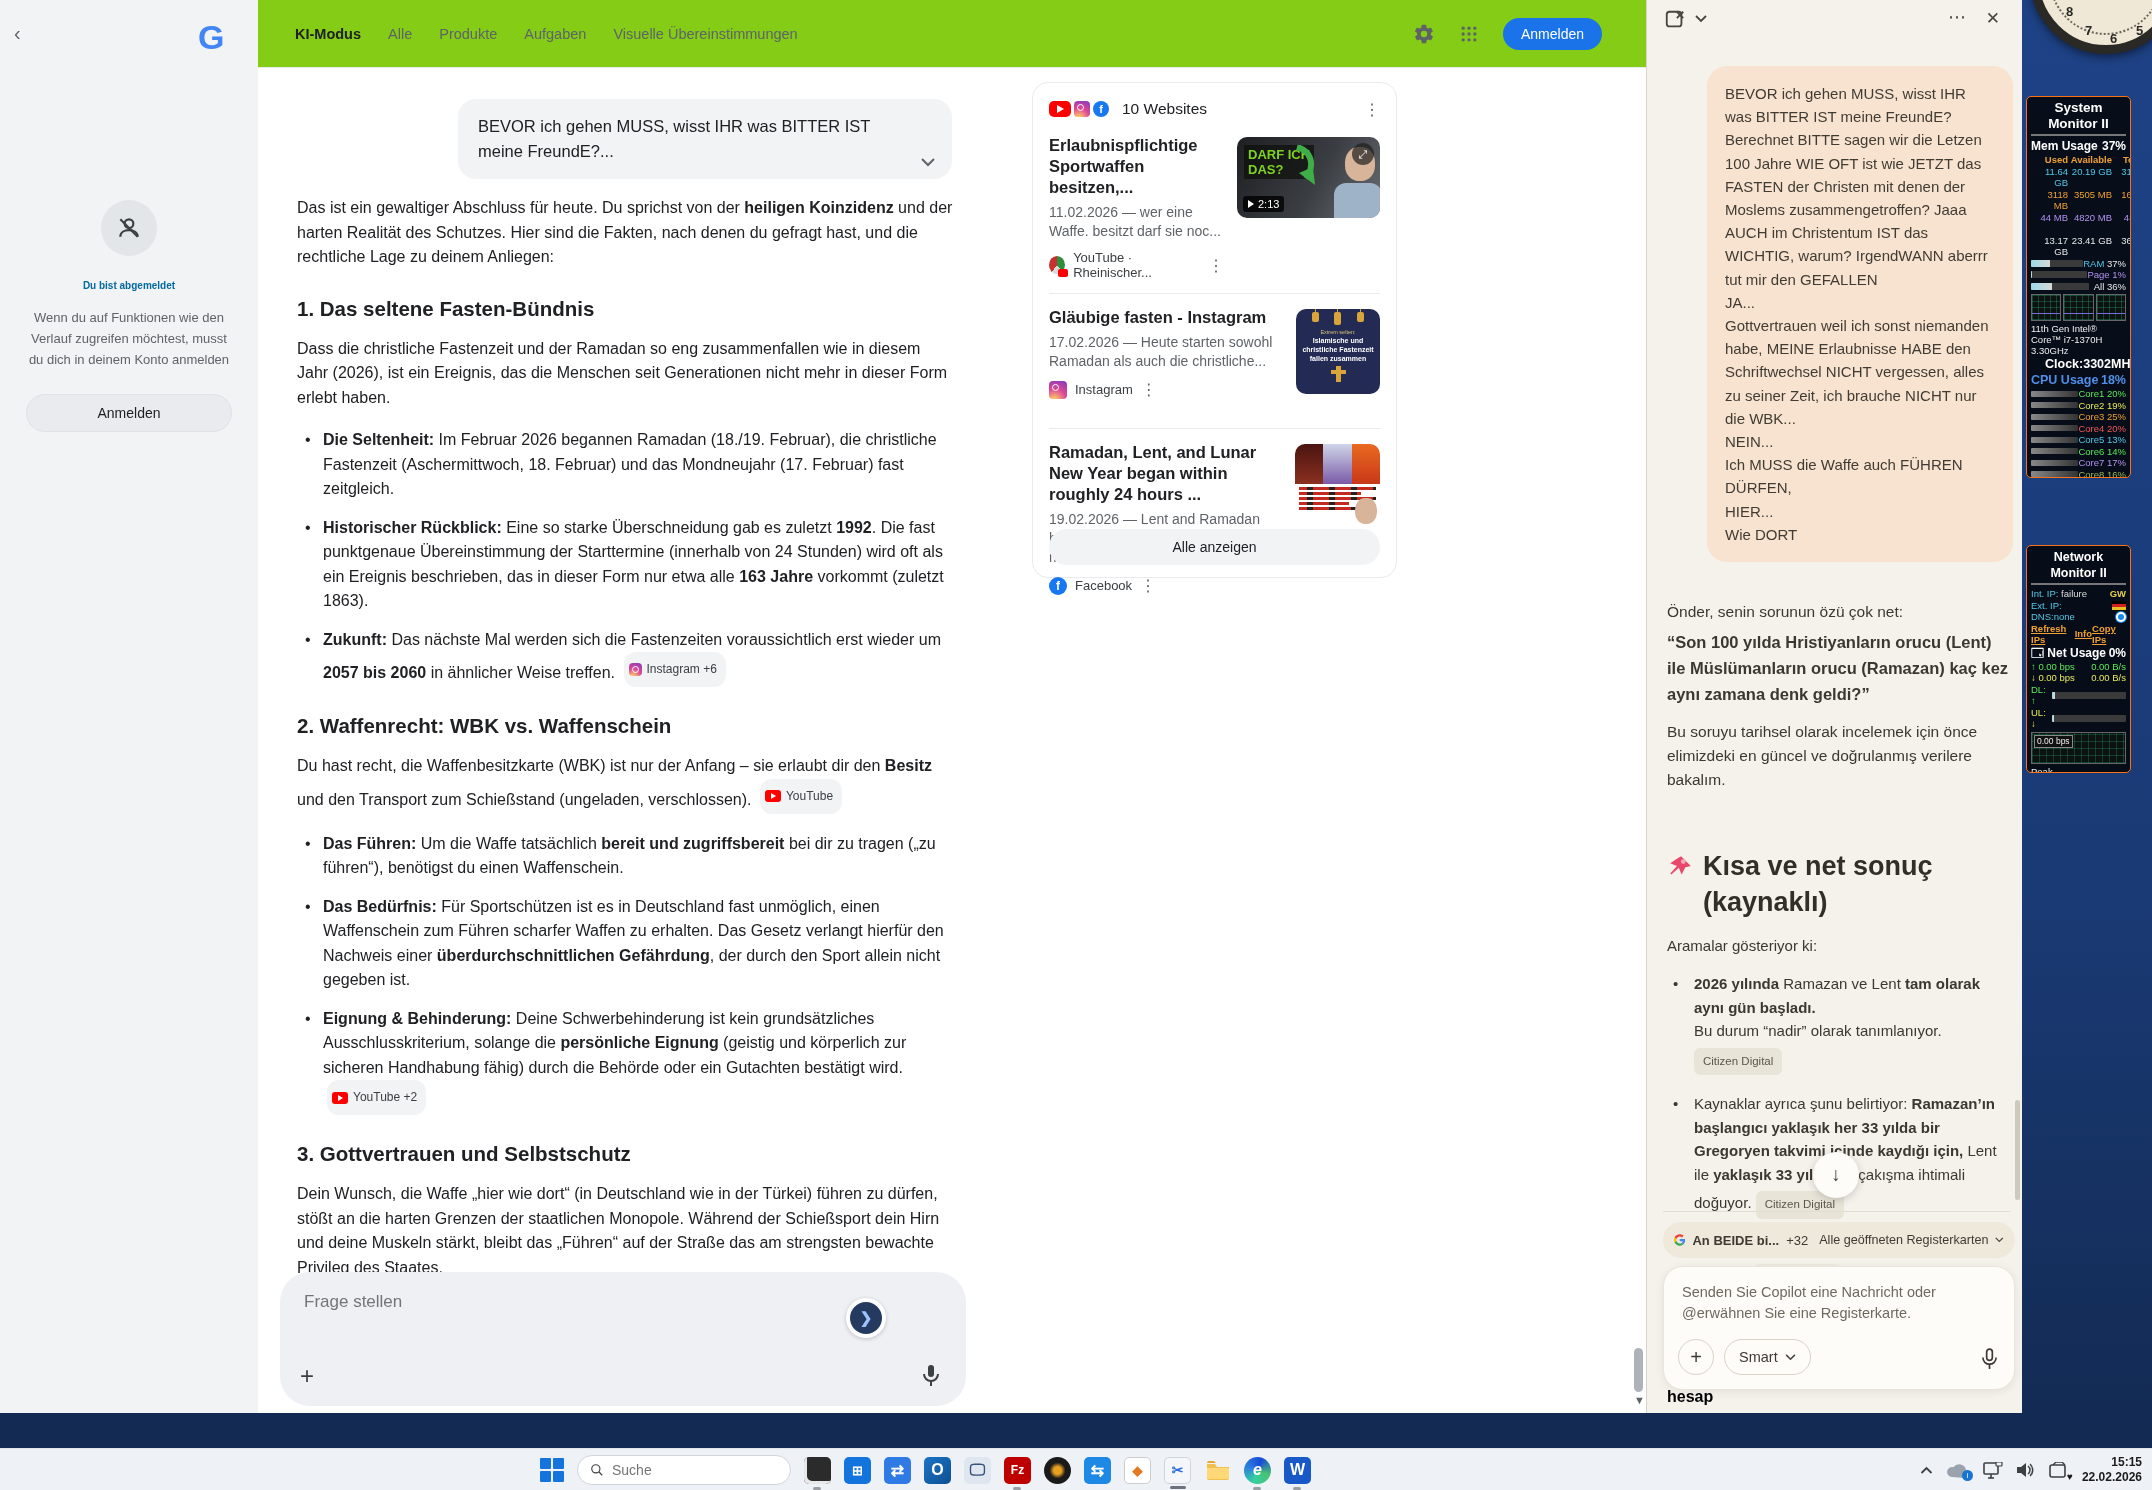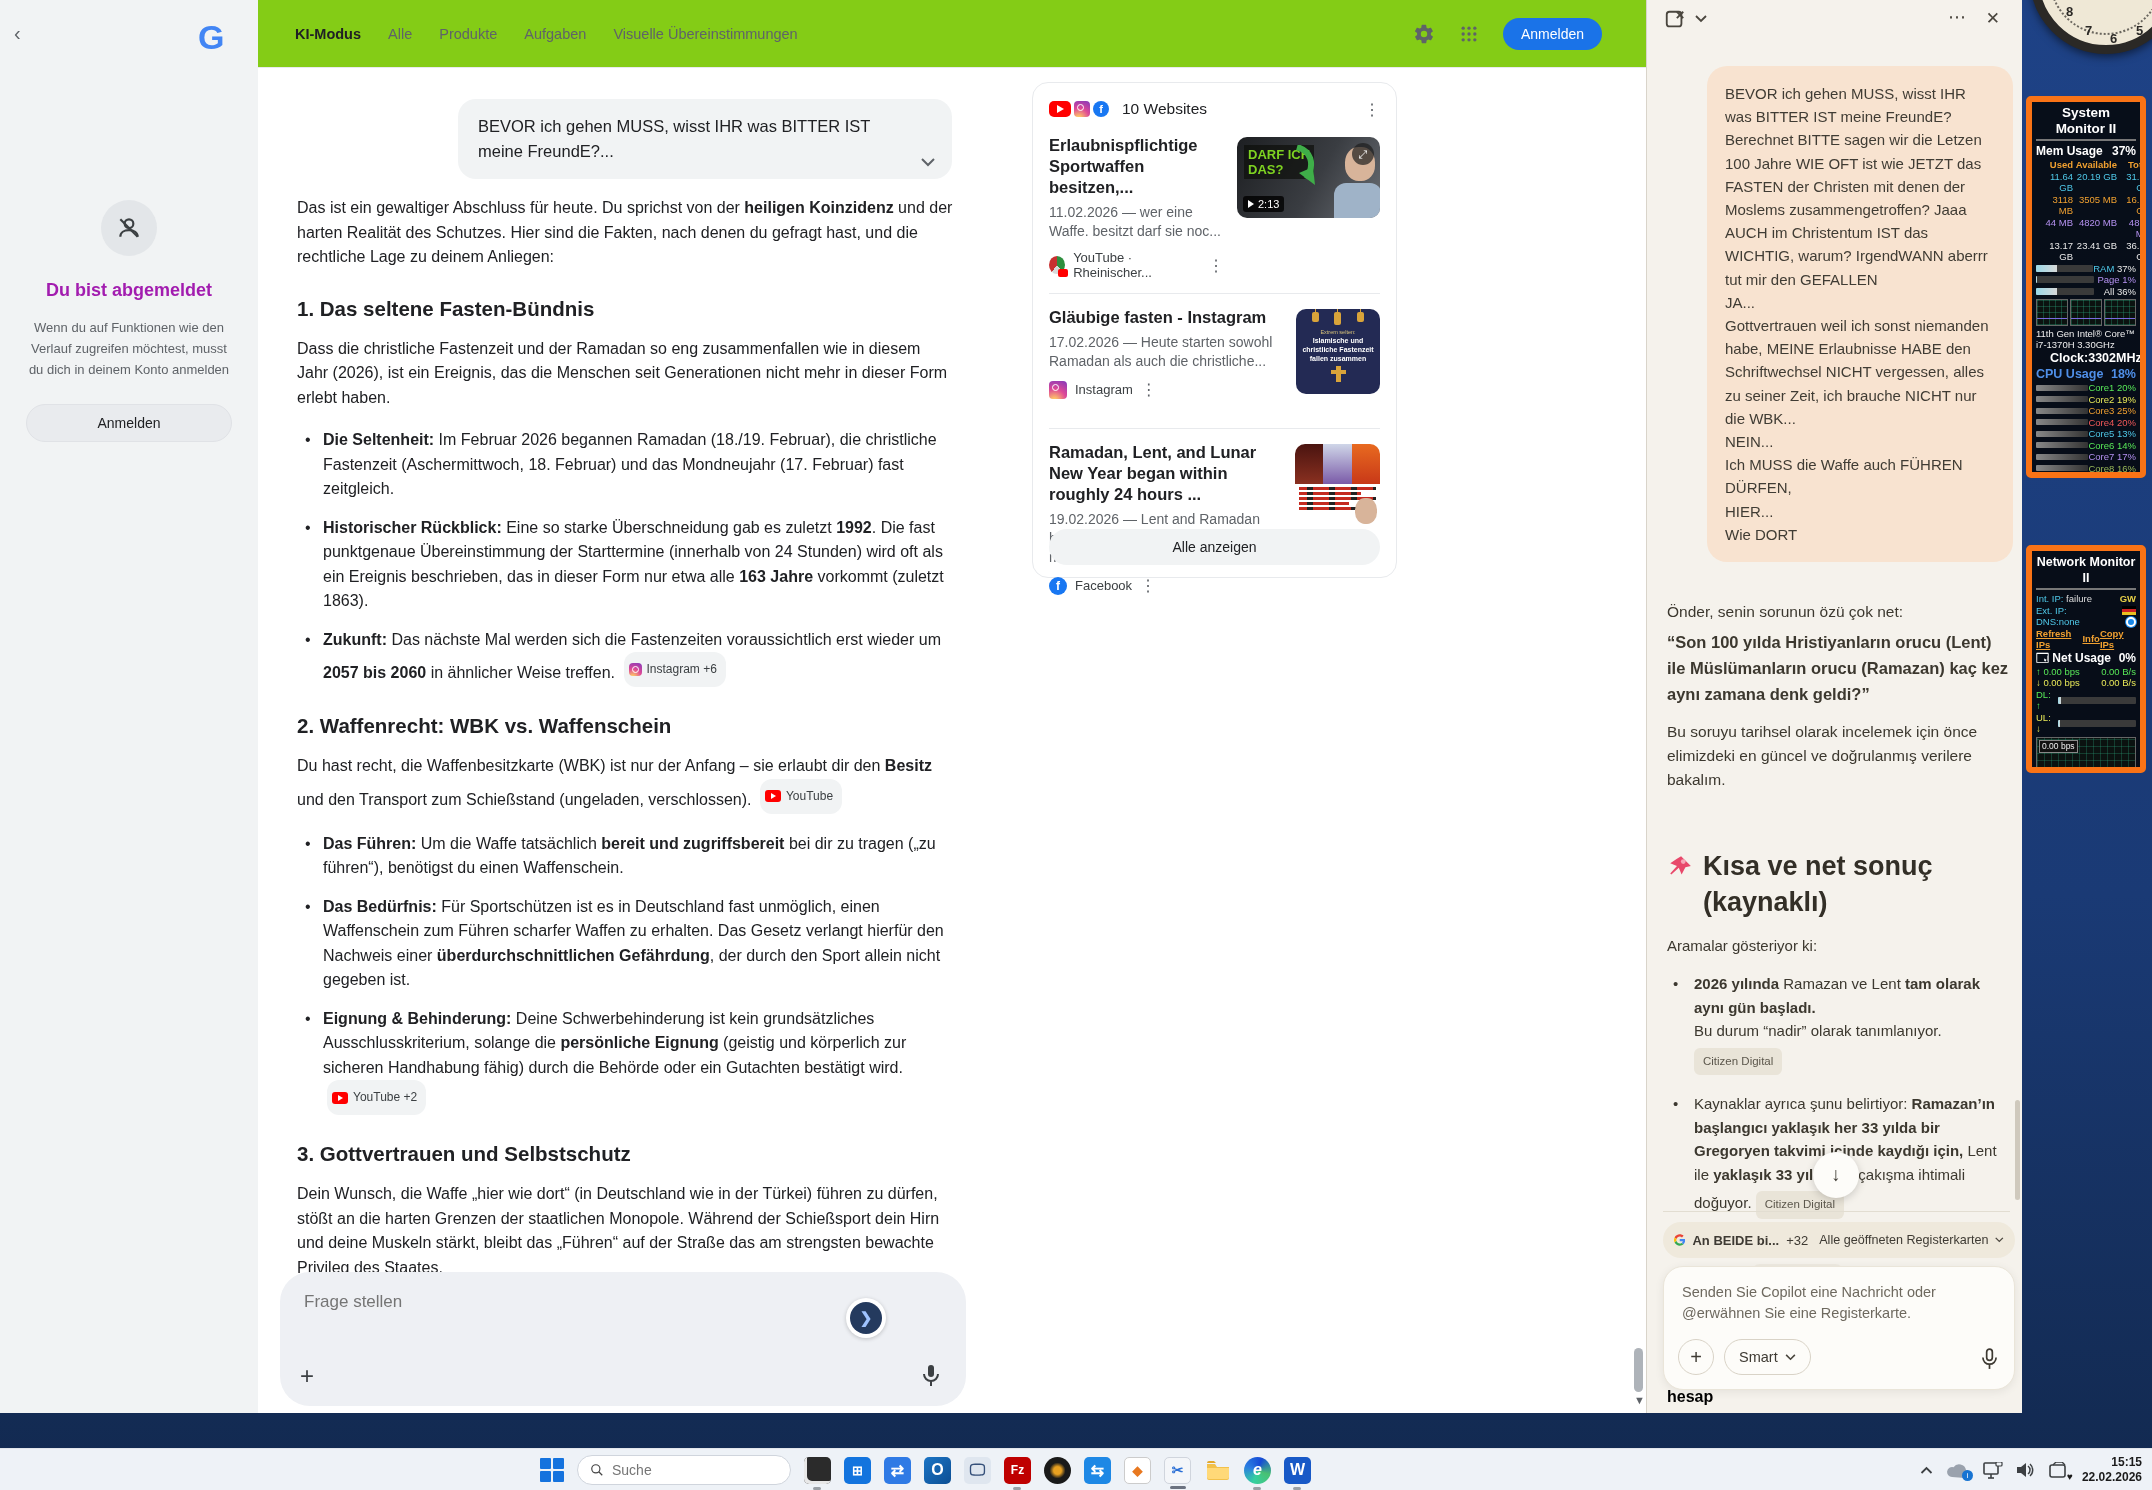--- a/index.html
+++ b/index.html
@@ -8,21 +8,21 @@
 
   
   .browser { position:absolute; left:0; top:0; width:1646px; height:1413px; background:#fff; overflow:hidden; }
 
   
   .g-sidebar { position:absolute; left:0; top:0; width:258px; height:100%; background:#f1f3f4; }
   .back-btn { position:absolute; left:14px; top:22px; font-size:20px; color:#5f6368; cursor:pointer; }
   .g-logo-big { position:absolute; left:198px; top:18px; font-size:34px; font-weight:bold; color:#4285f4; letter-spacing:-1px; }
   .signedout { position:absolute; left:0; top:200px; width:258px; text-align:center; }
   .so-icon { width:56px; height:56px; border-radius:50%; background:#e3e6e9; margin:0 auto 24px auto; display:flex; align-items:center; justify-content:center; }
-  .so-title { font-size:18px; font-weight:bold; color:#a21caf; margin-bottom:16px; }
+  .so-title { font-size:10px; font-weight:bold; color:#0369a1; margin-bottom:16px; }
   .so-body { font-size:13px; line-height:21px; color:#5f6368; width:208px; margin:0 auto 24px auto; }
   .so-btn { width:206px; height:38px; margin:0 auto; border-radius:19px; background:#e9ebee; border:1px solid #e0e2e6; font-size:14px; color:#202124; display:flex; align-items:center; justify-content:center; cursor:pointer; }
 
   
   .topnav { position:absolute; left:258px; top:0; right:0; height:68px; border-bottom:1px solid #e8eaed; background:#84cc16; }
   .tabs { position:absolute; left:37px; top:0; height:68px; display:flex; align-items:center; gap:27px; }
   .tab { font-size:14.5px; color:#5f6368; white-space:nowrap; cursor:pointer; }
   .tab.active { color:#202124; font-weight:bold; }
   .nav-right { position:absolute; right:44px; top:0; height:68px; display:flex; align-items:center; gap:24px; }
   .signin-btn { height:32px; padding:0 18px; border-radius:17px; background:#1a73e8; color:#fff; font-size:14px; display:flex; align-items:center; cursor:pointer; }
@@ -123,21 +123,21 @@
   .cp-smart { position:absolute; left:60px; bottom:14px; height:36px; border:1px solid #d9d3c7; border-radius:18px; display:flex; align-items:center; gap:7px; padding:0 14px; font-size:14.5px; color:#3e3a33; cursor:pointer; }
   .cp-mic { position:absolute; right:16px; bottom:18px; cursor:pointer; }
   .hesap { position:absolute; left:20px; top:1388px; font-size:16px; font-weight:bold; color:#000000; }
   .cp-scroll { position:absolute; right:2px; top:1100px; width:5px; height:100px; background:#cfc9bd; border-radius:3px; }
 
   
   .clock-face { position:absolute; left:2030px; top:-98px; width:152px; height:152px; border-radius:50%; background:#efe8d6; border:9px solid #2b2926; box-shadow:0 3px 8px rgba(0,0,0,.5); }
   .clock-dots { position:absolute; left:10px; top:10px; width:114px; height:114px; border-radius:50%; border:2px dotted #6a665e; }
   .clock-num { position:absolute; font-size:13px; font-weight:bold; color:#2b2926; }
 
-  .widget { position:absolute; left:2026px; width:120px; background:rgba(4,7,10,.88); border:6px solid #f97316; border-radius:5px; color:#ddd; font-size:9.5px; line-height:11px; padding:3px 4px; overflow:hidden; }
+  .widget { position:absolute; left:2026px; width:105px; background:rgba(4,7,10,.88); border:1px solid #f97316; border-radius:5px; color:#ddd; font-size:9.5px; line-height:11px; padding:3px 4px; overflow:hidden; }
   .w-title { font-size:13.5px; font-weight:bold; color:#fff; text-align:center; line-height:16px; border-bottom:2px solid #777; padding-bottom:2px; margin-bottom:3px; }
   .w-row { display:flex; justify-content:space-between; align-items:center; line-height:11.5px; }
   .w-grid { display:grid; grid-template-columns:37px 44px 33px; text-align:right; line-height:11.5px; }
   .c-cyan{color:#4fc8e8;} .c-org{color:#f0a030;} .c-pur{color:#b491f0;} .c-wht{color:#e8e8e8;}
   .c-grn{color:#58e858;} .c-yel{color:#e8e858;} .c-red{color:#f05858;} .c-blu{color:#4f8fe8;} .c-gld{color:#e8d048;}
   .bold{font-weight:bold;}
   .w-bar { width:58px; height:7px; background:#3a3a3a; border-radius:1px; overflow:hidden; }
   .w-bar i { display:block; height:100%; background:linear-gradient(90deg,#9ad8e8,#d8d8d8); }
   .mini-graphs { display:flex; gap:2px; margin:2px 0; }
   .mini-g { width:37px; height:27px; background:#0b1210; border:1px solid #666; background-image:repeating-linear-gradient(0deg,rgba(40,160,120,.35) 0 1px,transparent 1px 6px),repeating-linear-gradient(90deg,rgba(40,160,120,.35) 0 1px,transparent 1px 6px); position:relative; }

